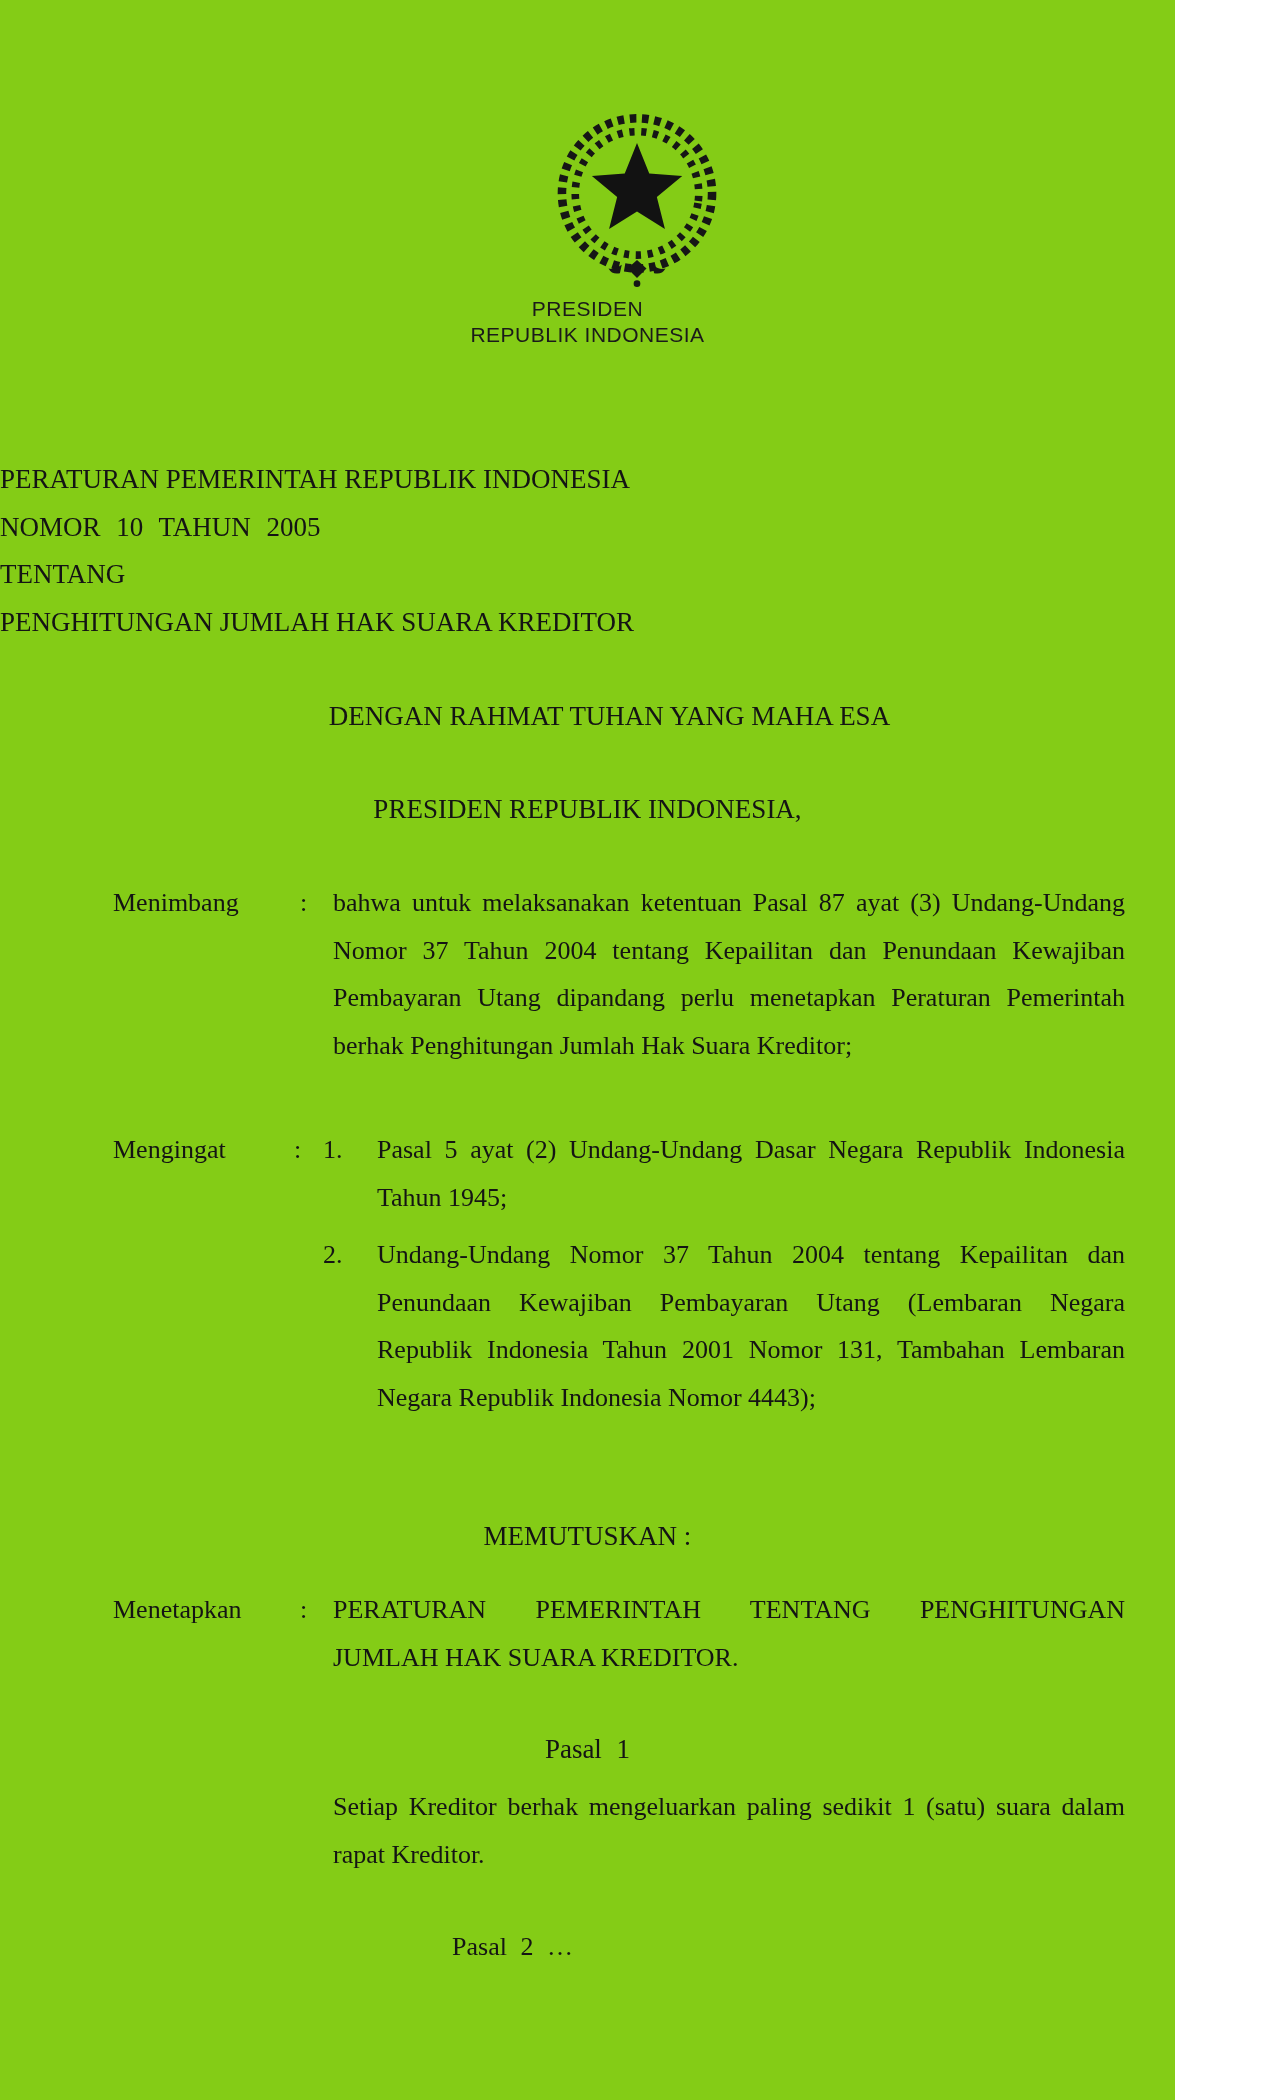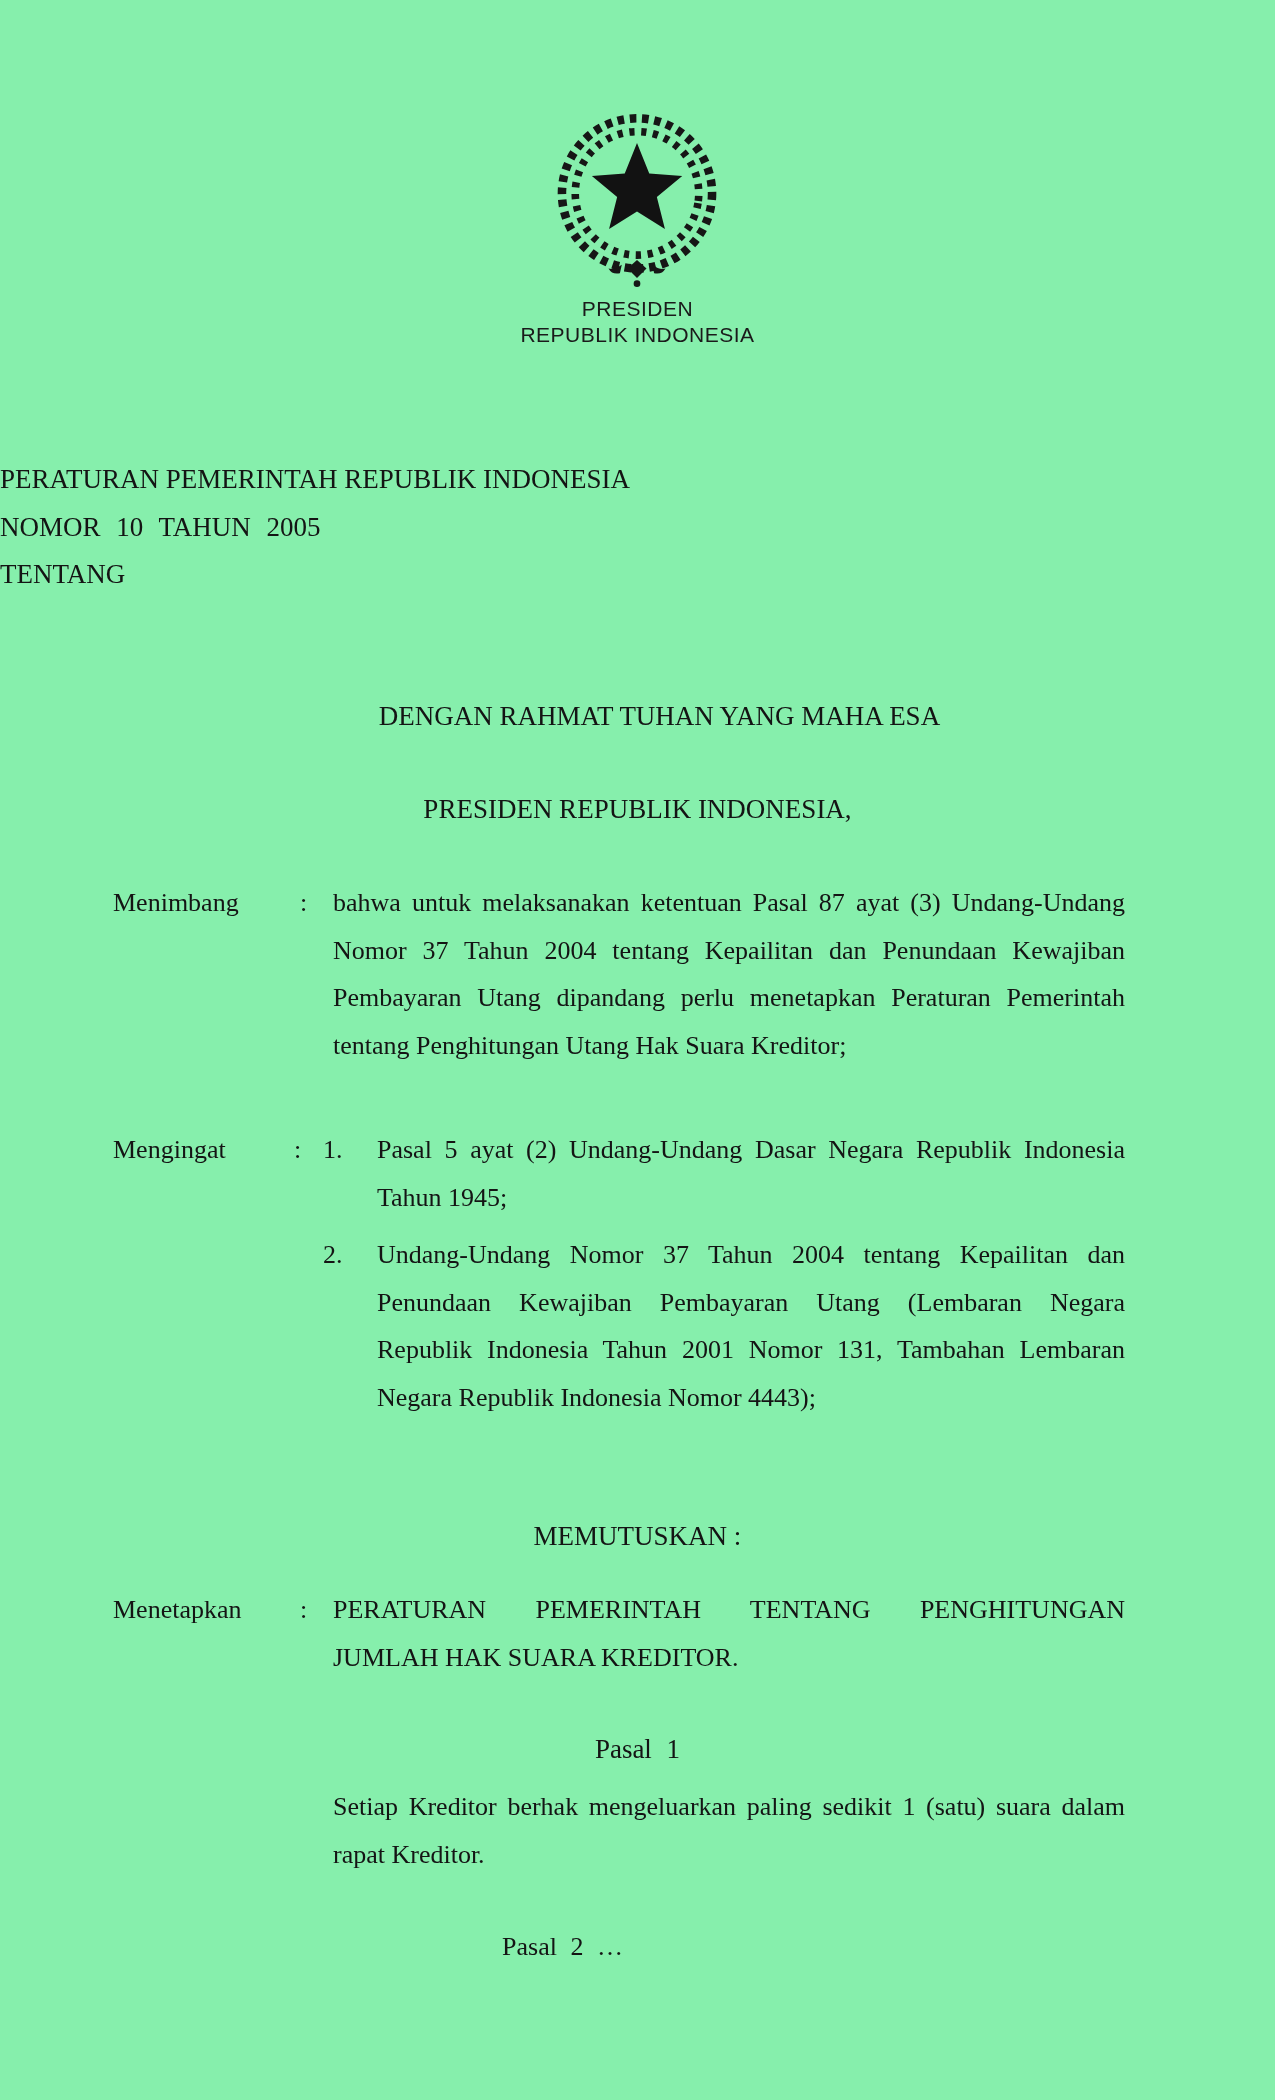--- a/index.html
+++ b/index.html
@@ -1,20 +1,20 @@
 <!DOCTYPE html>
 <html><head>
 <meta charset="utf-8">
 <style>
   html, body { margin: 0; padding: 0; background: #ffffff; }
   .page {
     position: relative;
-    width: 1275px;
+    width: 1175px;
     height: 2100px;
-    background: #86efac;
+    background: #84cc16;
     color: #141414;
     font-family: "Liberation Serif", "DejaVu Serif", serif;
     overflow: hidden;
   }
   .abs { position: absolute; }
 
   
   .letterhead {
     left: 0; right: 0; top: 296px;
     text-align: center;
@@ -83,33 +83,34 @@
 
   <div class="abs letterhead">
     <div>PRESIDEN</div>
     <div>REPUBLIK INDONESIA</div>
   </div>
 
   <div class="abs title-block">
     <div>PERATURAN PEMERINTAH REPUBLIK INDONESIA</div>
     <div class="wide-words">NOMOR 10 TAHUN 2005</div>
     <div>TENTANG</div>
+    <div>PENGHITUNGAN JUMLAH HAK SUARA KREDITOR</div>
   </div>
 
   <div class="abs center-line" style="top:693px;padding-left:44px;">DENGAN RAHMAT TUHAN YANG MAHA ESA</div>
 
   <div class="abs center-line" style="top:786px;">PRESIDEN REPUBLIK INDONESIA,</div>
 
   <div class="abs label-col" style="left:113px; top:879px;">Menimbang</div>
   <div class="abs colon-col" style="left:300px; top:879px;">:</div>
   <div class="abs para body-text" style="top:879px;">
       <div class="jl">bahwa untuk melaksanakan ketentuan Pasal 87 ayat (3) Undang-Undang</div>
       <div class="jl">Nomor 37 Tahun 2004 tentang Kepailitan dan Penundaan Kewajiban</div>
       <div class="jl">Pembayaran Utang dipandang perlu menetapkan Peraturan Pemerintah</div>
-      <div class="ll">tentang Penghitungan Utang Hak Suara Kreditor;</div>
+      <div class="ll">berhak Penghitungan Jumlah Hak Suara Kreditor;</div>
     </div>
 
   <div class="abs label-col" style="left:113px; top:1126px;">Mengingat</div>
   <div class="abs colon-col" style="left:294px; top:1126px;">:</div>
 
   <div class="abs list-item body-text" style="left:323px; top:1126px;">
     <div class="li-num">1.</div>
     <div class="li-text">
         <div class="jl">Pasal 5 ayat (2) Undang-Undang Dasar Negara Republik Indonesia</div>
         <div class="ll">Tahun 1945;</div>

